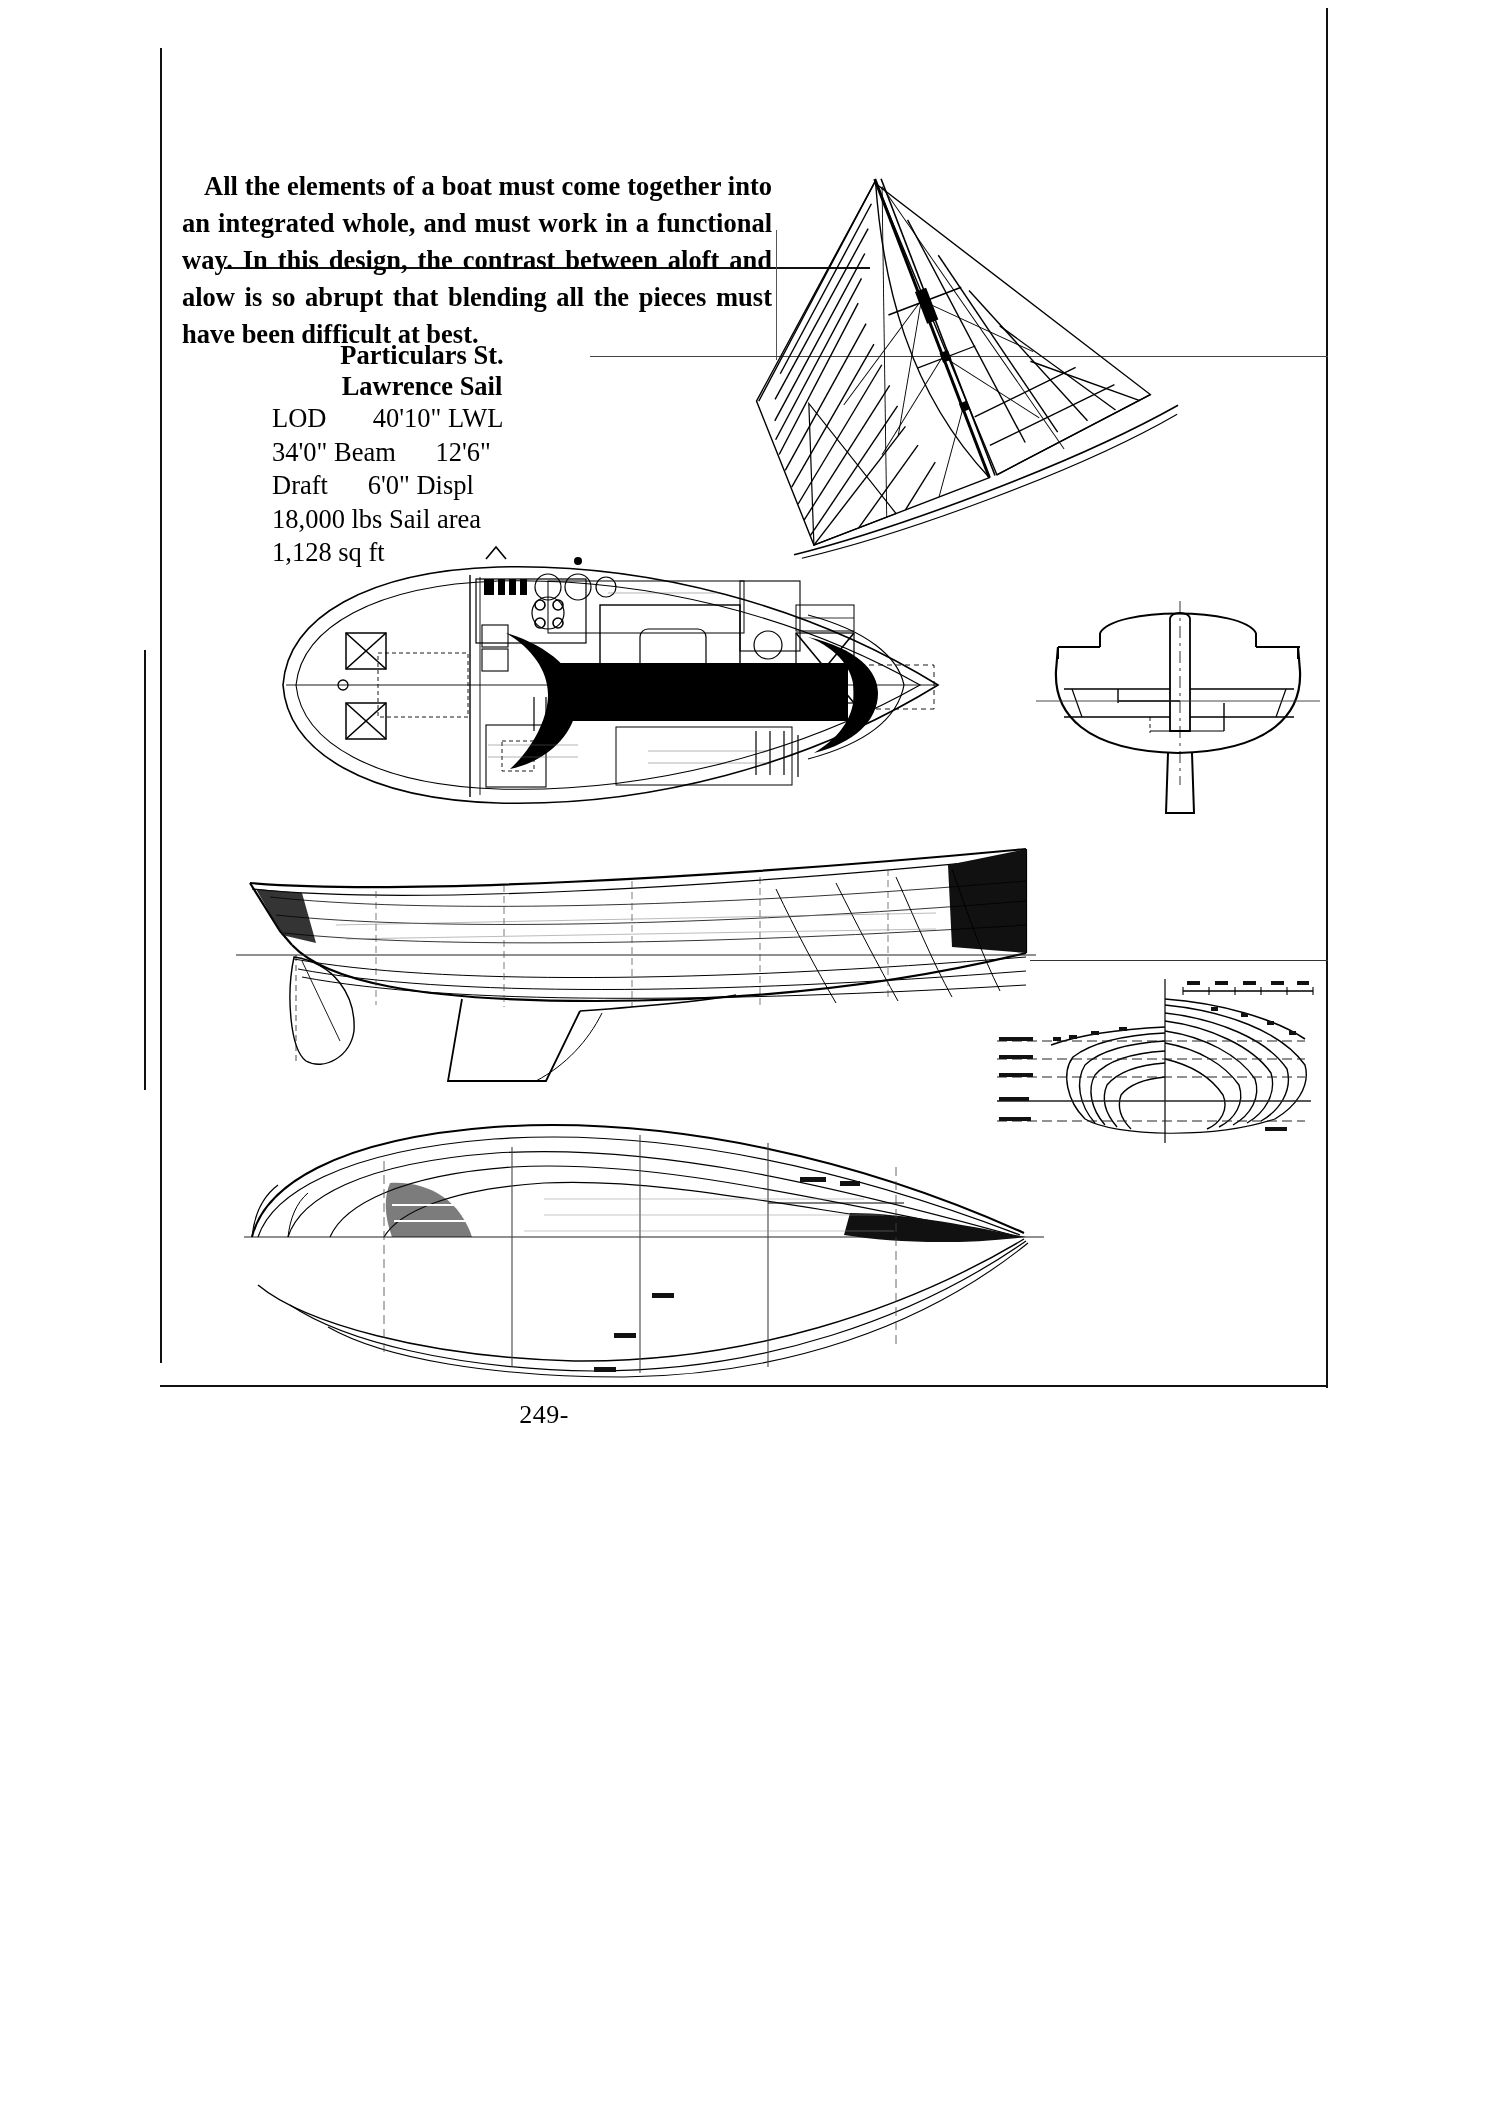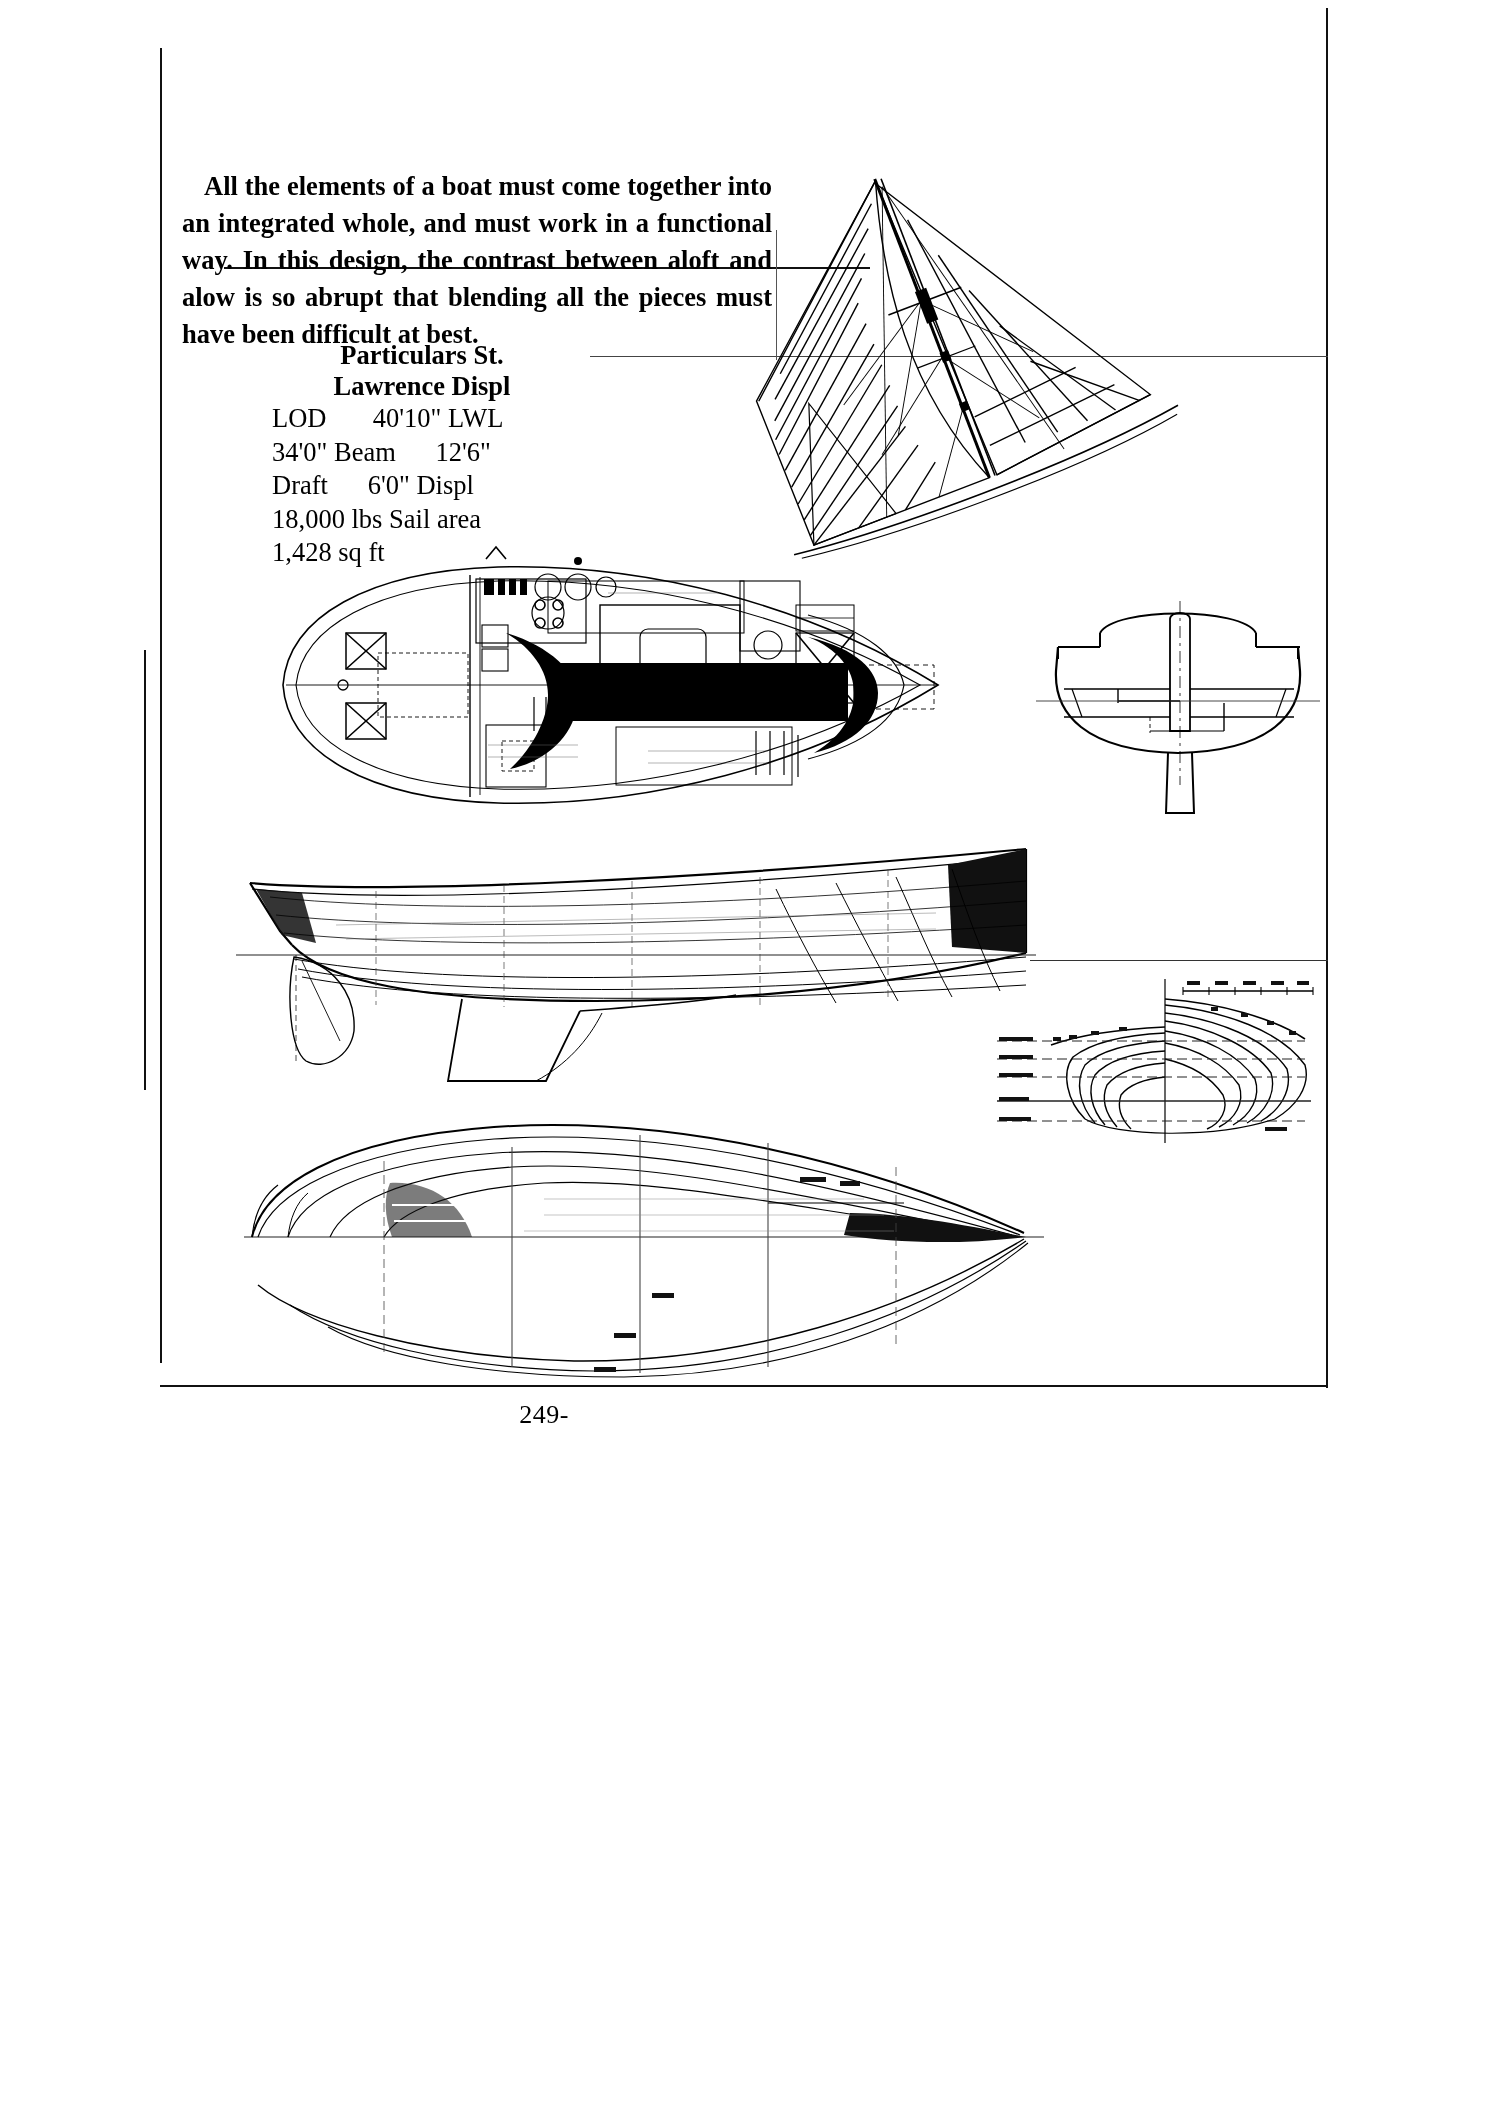--- a/index.html
+++ b/index.html
@@ -65,26 +65,26 @@
   <div class="rule h-textrule"></div>
   <div class="rule v-textrule"></div>
   <div class="rule h-plate-mid"></div>
 
   <div class="bodytext">
     <p>All the elements of a boat must come together into an integrated whole, and must work in a functional way. In this design, the contrast between aloft and alow is so abrupt that blending all the pieces must have been difficult at best.</p>
   </div>
 
   <div class="particulars">
     <div class="part-title">Particulars St.</div>
-    <div class="part-title">Lawrence Displ</div>
+    <div class="part-title">Lawrence Sail</div>
     <div class="part-line">LOD       40'10" LWL</div>
     <div class="part-line">34'0" Beam      12'6"</div>
     <div class="part-line">Draft      6'0" Displ</div>
     <div class="part-line">18,000 lbs Sail area</div>
-    <div class="part-line">1,428 sq ft</div>
+    <div class="part-line">1,128 sq ft</div>
   </div>
 
   <div class="dwg" id="sailplan">
     <svg width="520" height="420" viewBox="0 0 520 420">
       <g transform="rotate(-21 250 220)" fill="none" stroke="#000" stroke-width="1.4">
 
         <line x1="250" y1="10" x2="250" y2="330" stroke-width="3"></line>
         <line x1="256" y1="12" x2="256" y2="330" stroke-width="1.6"></line>
 
         <rect x="247" y="130" width="12" height="34" fill="#000" stroke="none"></rect>

